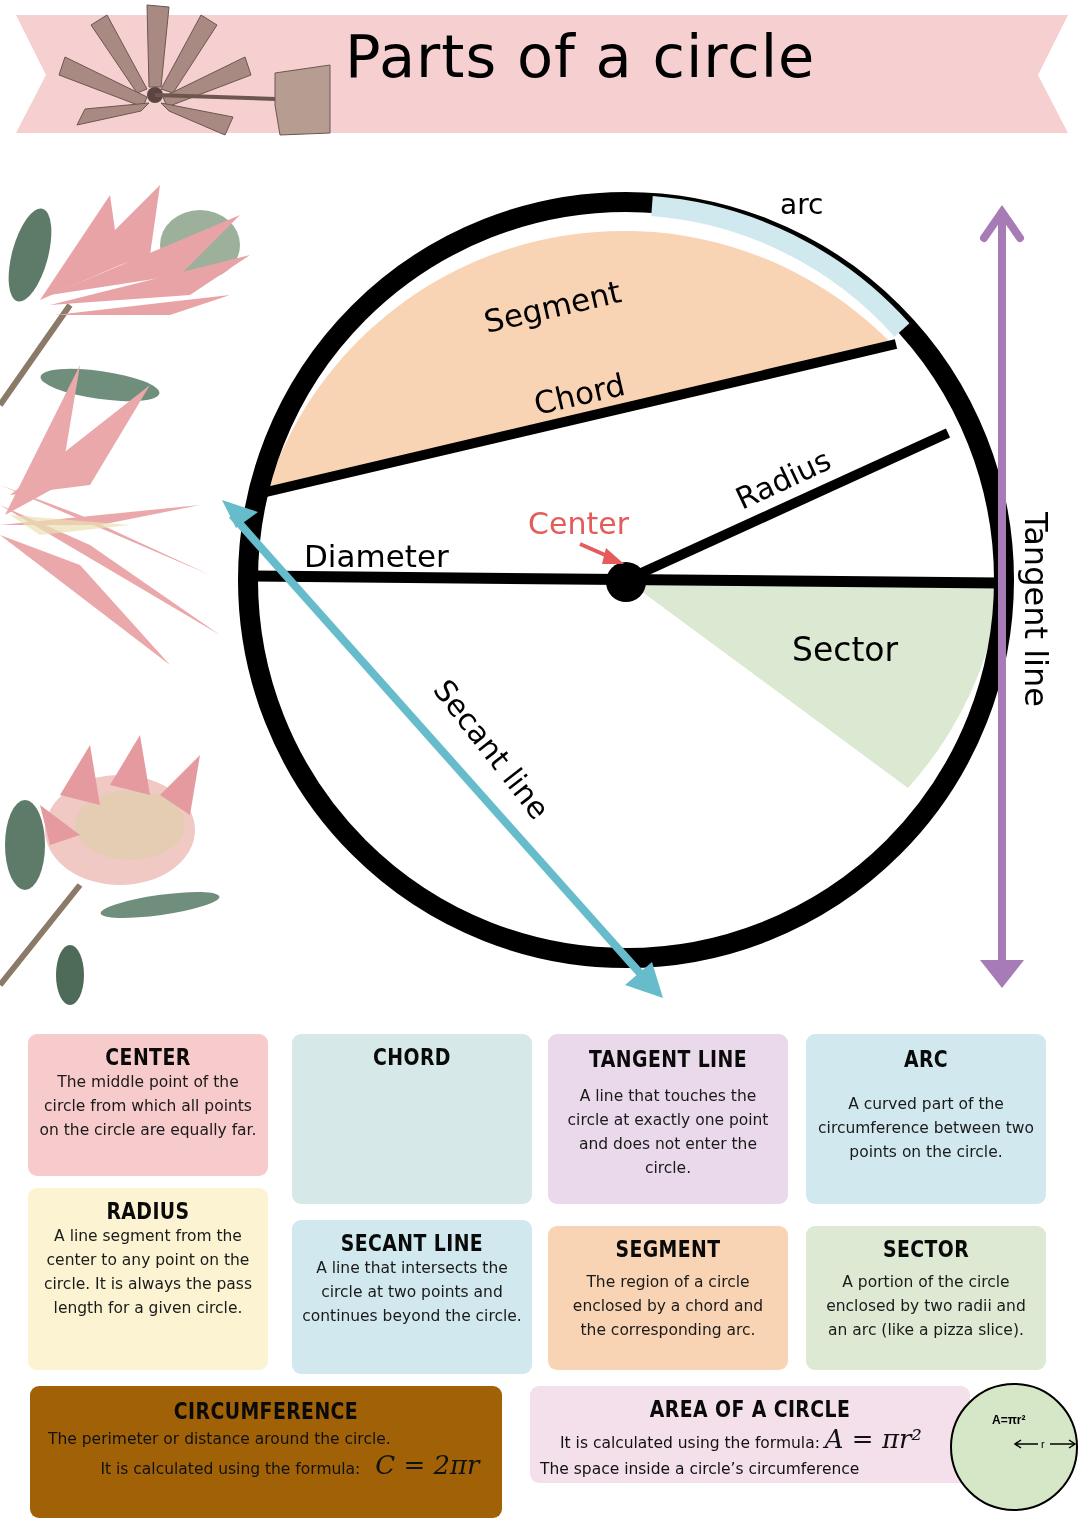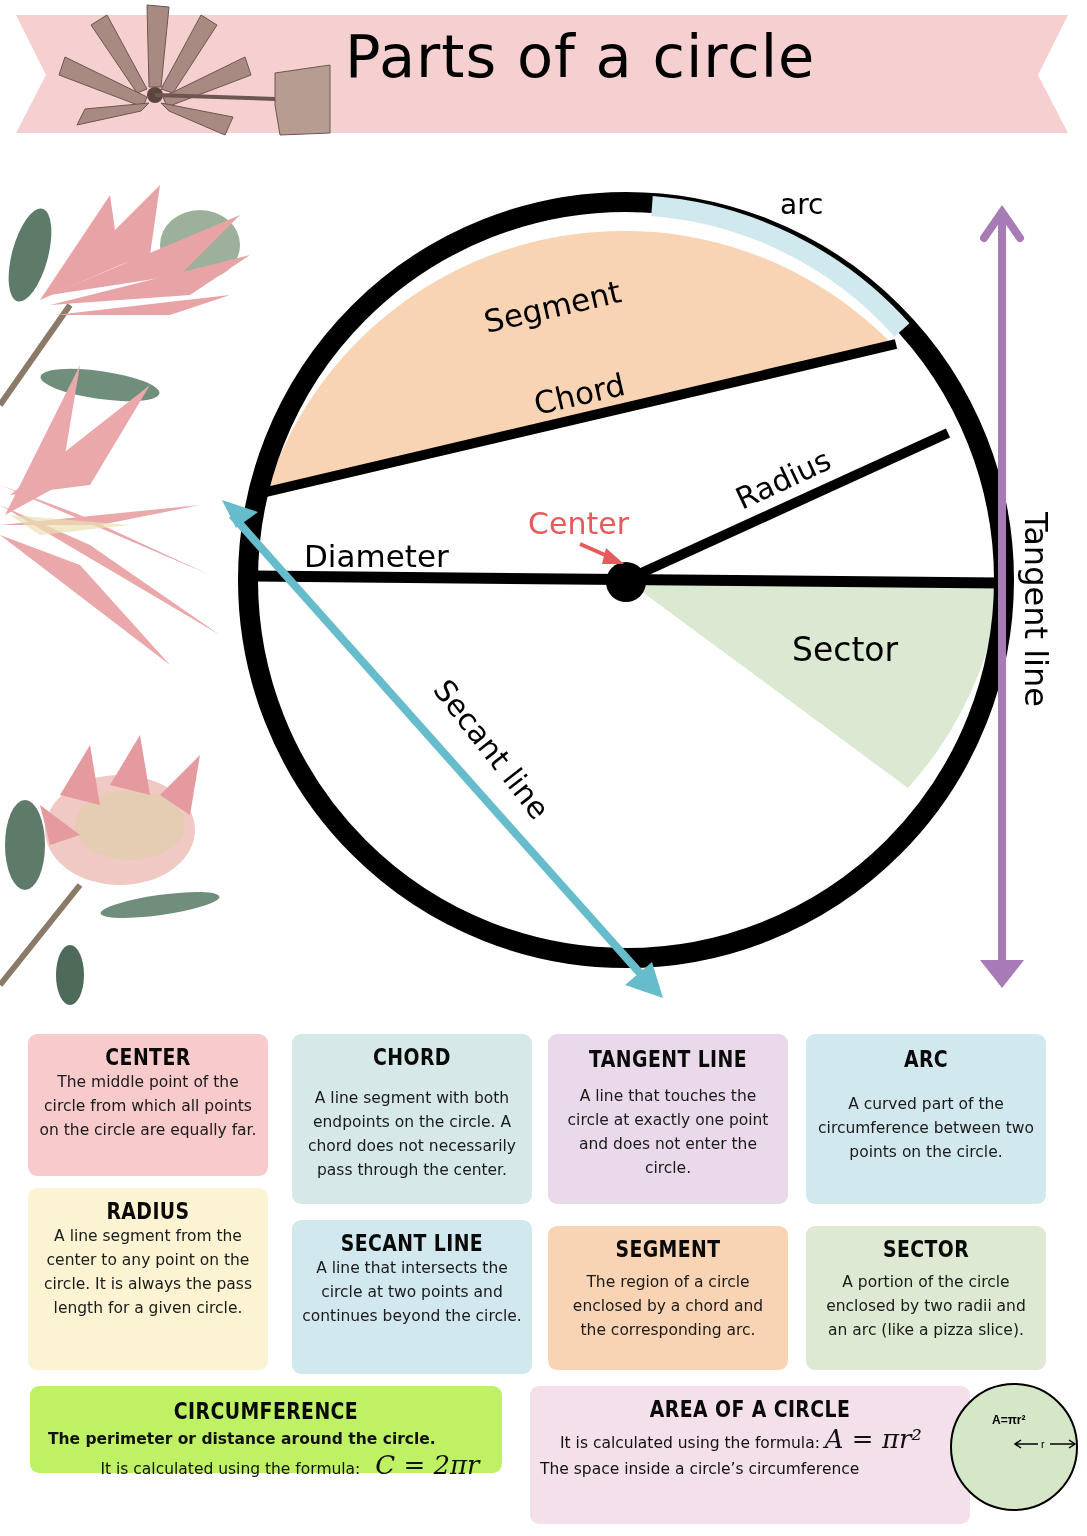--- a/index.html
+++ b/index.html
@@ -134,21 +134,20 @@
   <text x="0" y="0" font-family="DejaVu Sans, sans-serif" font-size="30" fill="#000" transform="translate(432,540) rotate(52)">Secant line</text>
   <text x="0" y="0" font-family="DejaVu Sans, sans-serif" font-size="32" fill="#000" transform="translate(1025,362) rotate(90)">Tangent line</text>
 </svg>
 
 <div class="card" style="left:28px;top:1034px;width:240px;height:142px;background:#f7cacb;padding-top:10px;">
   <span class="h">CENTER</span>
   <span class="p">The middle point of the circle from which all points on the circle are equally far.</span>
 </div>
 <div class="card" style="left:292px;top:1034px;width:240px;height:170px;background:#d6e9e8;padding-top:10px;">
   <span class="h" style="margin-bottom:16px;">CHORD</span>
-  <span class="p">A line segment with both endpoints on the circle. A chord does not necessarily pass through the center.</span>
 </div>
 <div class="card" style="left:548px;top:1034px;width:240px;height:170px;background:#e9d9ea;padding-top:12px;">
   <span class="h" style="margin-bottom:12px;">TANGENT LINE</span>
   <span class="p">A line that touches the circle at exactly one point and does not enter the circle.</span>
 </div>
 <div class="card" style="left:806px;top:1034px;width:240px;height:170px;background:#d2e8ef;padding-top:12px;">
   <span class="h" style="margin-bottom:20px;">ARC</span>
   <span class="p">A curved part of the circumference between two points on the circle.</span>
 </div>
 
@@ -162,30 +161,30 @@
 </div>
 <div class="card" style="left:548px;top:1226px;width:240px;height:144px;background:#f9d4b4;padding-top:10px;">
   <span class="h" style="margin-bottom:8px;">SEGMENT</span>
   <span class="p">The region of a circle enclosed by a chord and the corresponding arc.</span>
 </div>
 <div class="card" style="left:806px;top:1226px;width:240px;height:144px;background:#dde9d3;padding-top:10px;">
   <span class="h" style="margin-bottom:8px;">SECTOR</span>
   <span class="p">A portion of the circle enclosed by two radii and an arc (like a pizza slice).</span>
 </div>
 
-<div class="card" style="left:30px;top:1386px;width:472px;height:87px;background:#bef264;padding-top:12px;">
+<div class="card" style="left:30px;top:1386px;width:472px;height:132px;background:#a16207;padding-top:12px;">
   <span class="h" style="margin-bottom:2px;">CIRCUMFERENCE</span>
-  <span class="formula-line" style="text-align:left;padding-left:8px;font-weight:bold;">The perimeter or distance around the circle.</span>
+  <span class="formula-line" style="text-align:left;padding-left:8px;">The perimeter or distance around the circle.</span>
   <span class="formula-line" style="text-align:center;padding-left:48px;">
     <span>It is calculated using the formula:</span>
     <span class="f" style="margin-left:10px;">C = 2πr</span>
   </span>
 </div>
 
-<div class="card" style="left:530px;top:1386px;width:440px;height:138px;background:#f4e0ea;padding-top:10px;">
+<div class="card" style="left:530px;top:1386px;width:440px;height:97px;background:#f4e0ea;padding-top:10px;">
   <span class="h" style="margin-bottom:4px;">AREA OF A CIRCLE</span>
   <span class="formula-line" style="text-align:left;padding-left:20px;">
     <span>It is calculated using the formula:</span>
     <span class="f">A = πr²</span>
   </span>
   <span class="formula-line" style="text-align:left;padding-left:0;">The space inside a circle’s circumference</span>
 </div>
 
 <svg style="position:absolute;left:944px;top:1380px;" width="140" height="134">
   <circle cx="70" cy="67" r="63" fill="#d6e7c8" stroke="#000" stroke-width="2"></circle>

